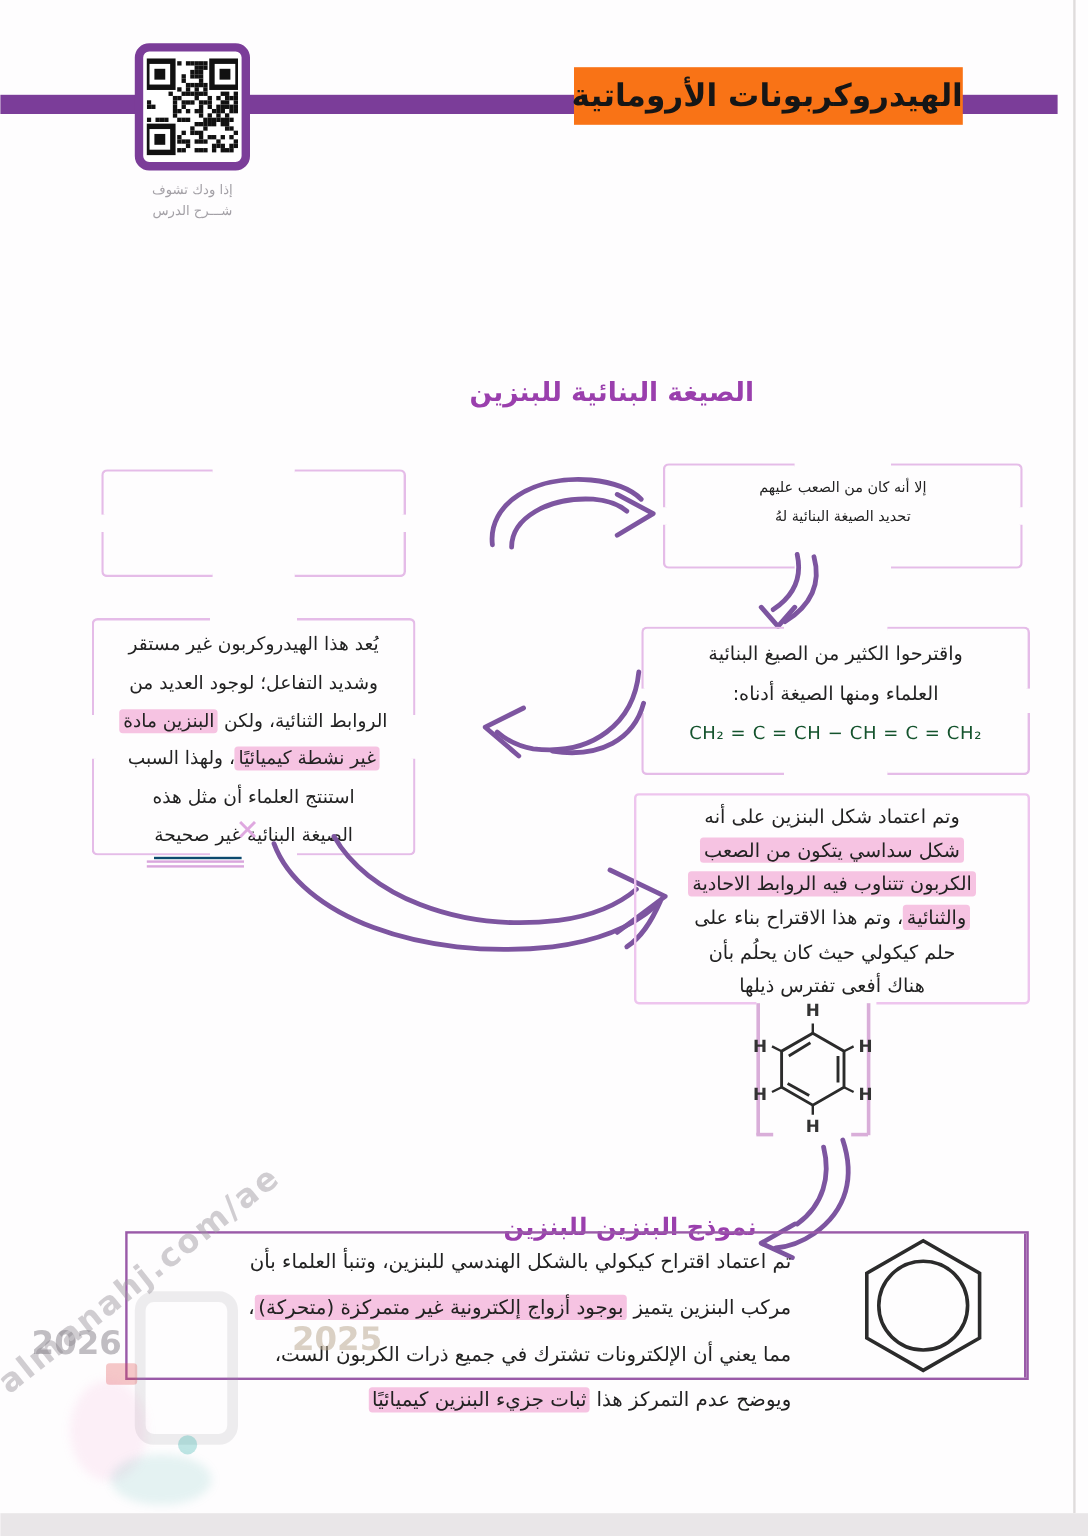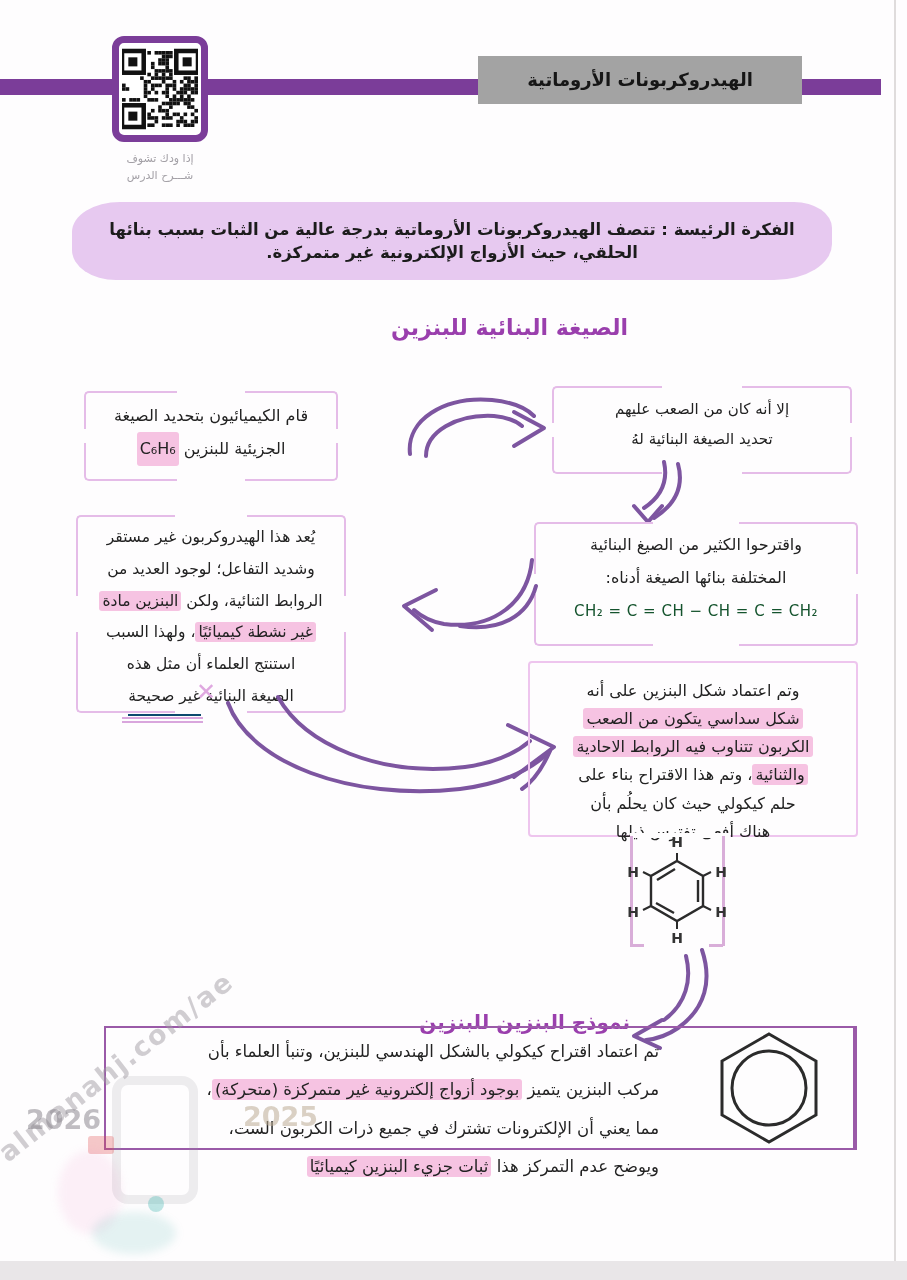--- a/index.html
+++ b/index.html
@@ -15,22 +15,22 @@
   }
   html,body{margin:0;padding:0;background:#ffffff;}
   .page{
     position:relative;width:907px;height:1280px;overflow:hidden;
     background:#fefdfe;direction:rtl;
     font-family:"DejaVu Sans",sans-serif;color:var(--ink);
   }
   .abs{position:absolute;}
   
   .hbar{left:0;top:79px;width:881px;height:16px;background:var(--accent);}
-  .titlebox{left:478px;top:56px;width:324px;height:48px;background:#a3a3a3;
-    font-size:18px;font-weight:bold;color:#161616;text-align:center;line-height:48px;white-space:nowrap;}
+  .titlebox{left:478px;top:56px;width:324px;height:48px;background:#f97316;
+    font-size:26px;font-weight:bold;color:#161616;text-align:center;line-height:48px;white-space:nowrap;}
   .qr{left:112px;top:36px;width:96px;height:106px;background:#fff;border:7px solid var(--accent);
     border-radius:12px;box-sizing:border-box;display:flex;align-items:center;justify-content:center;}
   .qr svg{width:76px;height:84px;}
   .qrcap{left:92px;top:150px;width:136px;text-align:center;color:#a3a0a6;font-size:11px;line-height:1.55;}
   
   .blob{left:72px;top:202px;width:760px;height:78px;background:#e7c9f0;
     border-radius:48px 38px 58px 44px / 30px 26px 36px 30px;
     display:flex;flex-direction:column;justify-content:center;gap:4px;
     font-weight:bold;font-size:16.5px;text-align:center;color:#1c1c1c;}
   .sec{width:350px;text-align:right;font-weight:bold;color:var(--titlepurple);white-space:nowrap;}
@@ -38,25 +38,25 @@
   .sec2{left:280px;top:1010px;font-size:20px;}
   
   .bbox{box-sizing:border-box;text-align:center;}
   .bbox .ck{position:absolute;width:36%;height:40%;border:0 solid var(--bracket);}
   .bbox .tl{top:0;left:0;border-top-width:2.5px;border-left-width:2.5px;border-top-left-radius:5px;}
   .bbox .tr{top:0;right:0;border-top-width:2.5px;border-right-width:2.5px;border-top-right-radius:5px;}
   .bbox .bl{bottom:0;left:0;border-bottom-width:2.5px;border-left-width:2.5px;border-bottom-left-radius:5px;}
   .bbox .br{bottom:0;right:0;border-bottom-width:2.5px;border-right-width:2.5px;border-bottom-right-radius:5px;}
   .tline{white-space:nowrap;}
   .boxA{left:84px;top:391px;width:254px;height:90px;font-size:16px;line-height:2.0;padding-top:9px;}
-  .boxB{left:552px;top:386px;width:300px;height:88px;font-size:15px;line-height:2.0;padding-top:8px;}
+  .boxB{left:552px;top:386px;width:300px;height:88px;font-size:12px;line-height:2.0;padding-top:8px;}
   .boxC{left:534px;top:522px;width:324px;height:124px;font-size:16px;line-height:2.05;padding-top:7px;}
   .boxD{left:76px;top:515px;width:270px;height:198px;font-size:15.5px;line-height:2.05;padding-top:7px;}
   .boxE{left:528px;top:661px;width:330px;height:176px;border:2px solid var(--boxborder);border-radius:4px;
-    font-size:16px;line-height:1.76;padding-top:14px;text-align:center;box-sizing:border-box;}
+    font-size:16px;line-height:1.76;padding-top:4px;text-align:center;box-sizing:border-box;}
   .boxE .gap{position:absolute;left:100px;bottom:-3px;width:100px;height:5px;background:#fefdfe;}
   .hl{background:var(--hl);border-radius:3px;padding:1px 3px;}
   .ltr{direction:ltr;unicode-bidi:isolate;display:inline-block;}
   .formula{font-size:15px;letter-spacing:.5px;color:#14532d;}
   .u3{position:relative;display:inline-block;border-bottom:2px solid #0c4a6e;padding-bottom:1px;}
   .u3::before,.u3::after{content:"";position:absolute;left:-6px;right:-2px;height:2px;background:#d9a6dd;}
   .u3::before{bottom:-5px;}
   .u3::after{bottom:-9px;}
   .xmark{left:196px;top:678px;color:#dfa8e0;font-size:24px;font-weight:bold;}
   .neck{width:2.5px;height:110px;background:var(--neck);top:836px;}
@@ -248,36 +248,28 @@
             <rect x="76" y="80" width="4" height="4"></rect>
           </g>
       </g>
     </svg>
   </div>
   <div class="abs qrcap">
     <div>إذا ودك تشوف</div>
     <div>شـــرح الدرس</div>
   </div>
 
-  <div class="abs blob">
-    <div>الفكرة الرئيسة : تتصف الهيدروكربونات الأروماتية بدرجة عالية من الثبات بسبب بنائها</div>
-    <div>الحلقي، حيث الأزواج الإلكترونية غير متمركزة.</div>
-  </div>
 
   <div class="abs sec sec1">الصيغة البنائية للبنزين</div>
 
   <div class="abs bbox boxA">
     <span class="ck tl"></span>
       <span class="ck tr"></span>
     <span class="ck bl"></span>
       <span class="ck br"></span>
-    <div>
-        <div class="tline"><span>قام الكيميائيون بتحديد الصيغة</span></div>
-        <div class="tline"><span>الجزيئية للبنزين </span><span class="hl ltr">C₆H₆</span></div>
-      </div>
   </div>
 
   <div class="abs bbox boxB">
     <span class="ck tl"></span>
       <span class="ck tr"></span>
     <span class="ck bl"></span>
       <span class="ck br"></span>
     <div>
         <div class="tline"><span>إلا أنه كان من الصعب عليهم</span></div>
         <div class="tline"><span>تحديد الصيغة البنائية لهُ</span></div>
@@ -296,21 +288,21 @@
     <polyline points="36,46 22,62 8,46"></polyline>
   </svg>
 
   <div class="abs bbox boxC">
     <span class="ck tl"></span>
       <span class="ck tr"></span>
     <span class="ck bl"></span>
       <span class="ck br"></span>
     <div>
         <div class="tline"><span>واقترحوا الكثير من الصيغ البنائية</span></div>
-        <div class="tline"><span>المختلفة بنائها الصيغة أدناه:</span></div>
+        <div class="tline"><span>العلماء ومنها الصيغة أدناه:</span></div>
         <div class="tline"><span class="ltr formula">CH₂ = C = CH − CH = C = CH₂</span></div>
       </div>
   </div>
 
   <svg class="abs arrow" style="left:390px;top:538px" width="150" height="112" viewBox="0 0 150 112">
     <path d="M142,22 C138,64 104,92 54,86 C42,84 32,79 24,72"></path>
     <path d="M146,48 C138,78 110,94 70,88"></path>
     <polyline points="46,52 14,68 42,92"></polyline>
   </svg>
 

